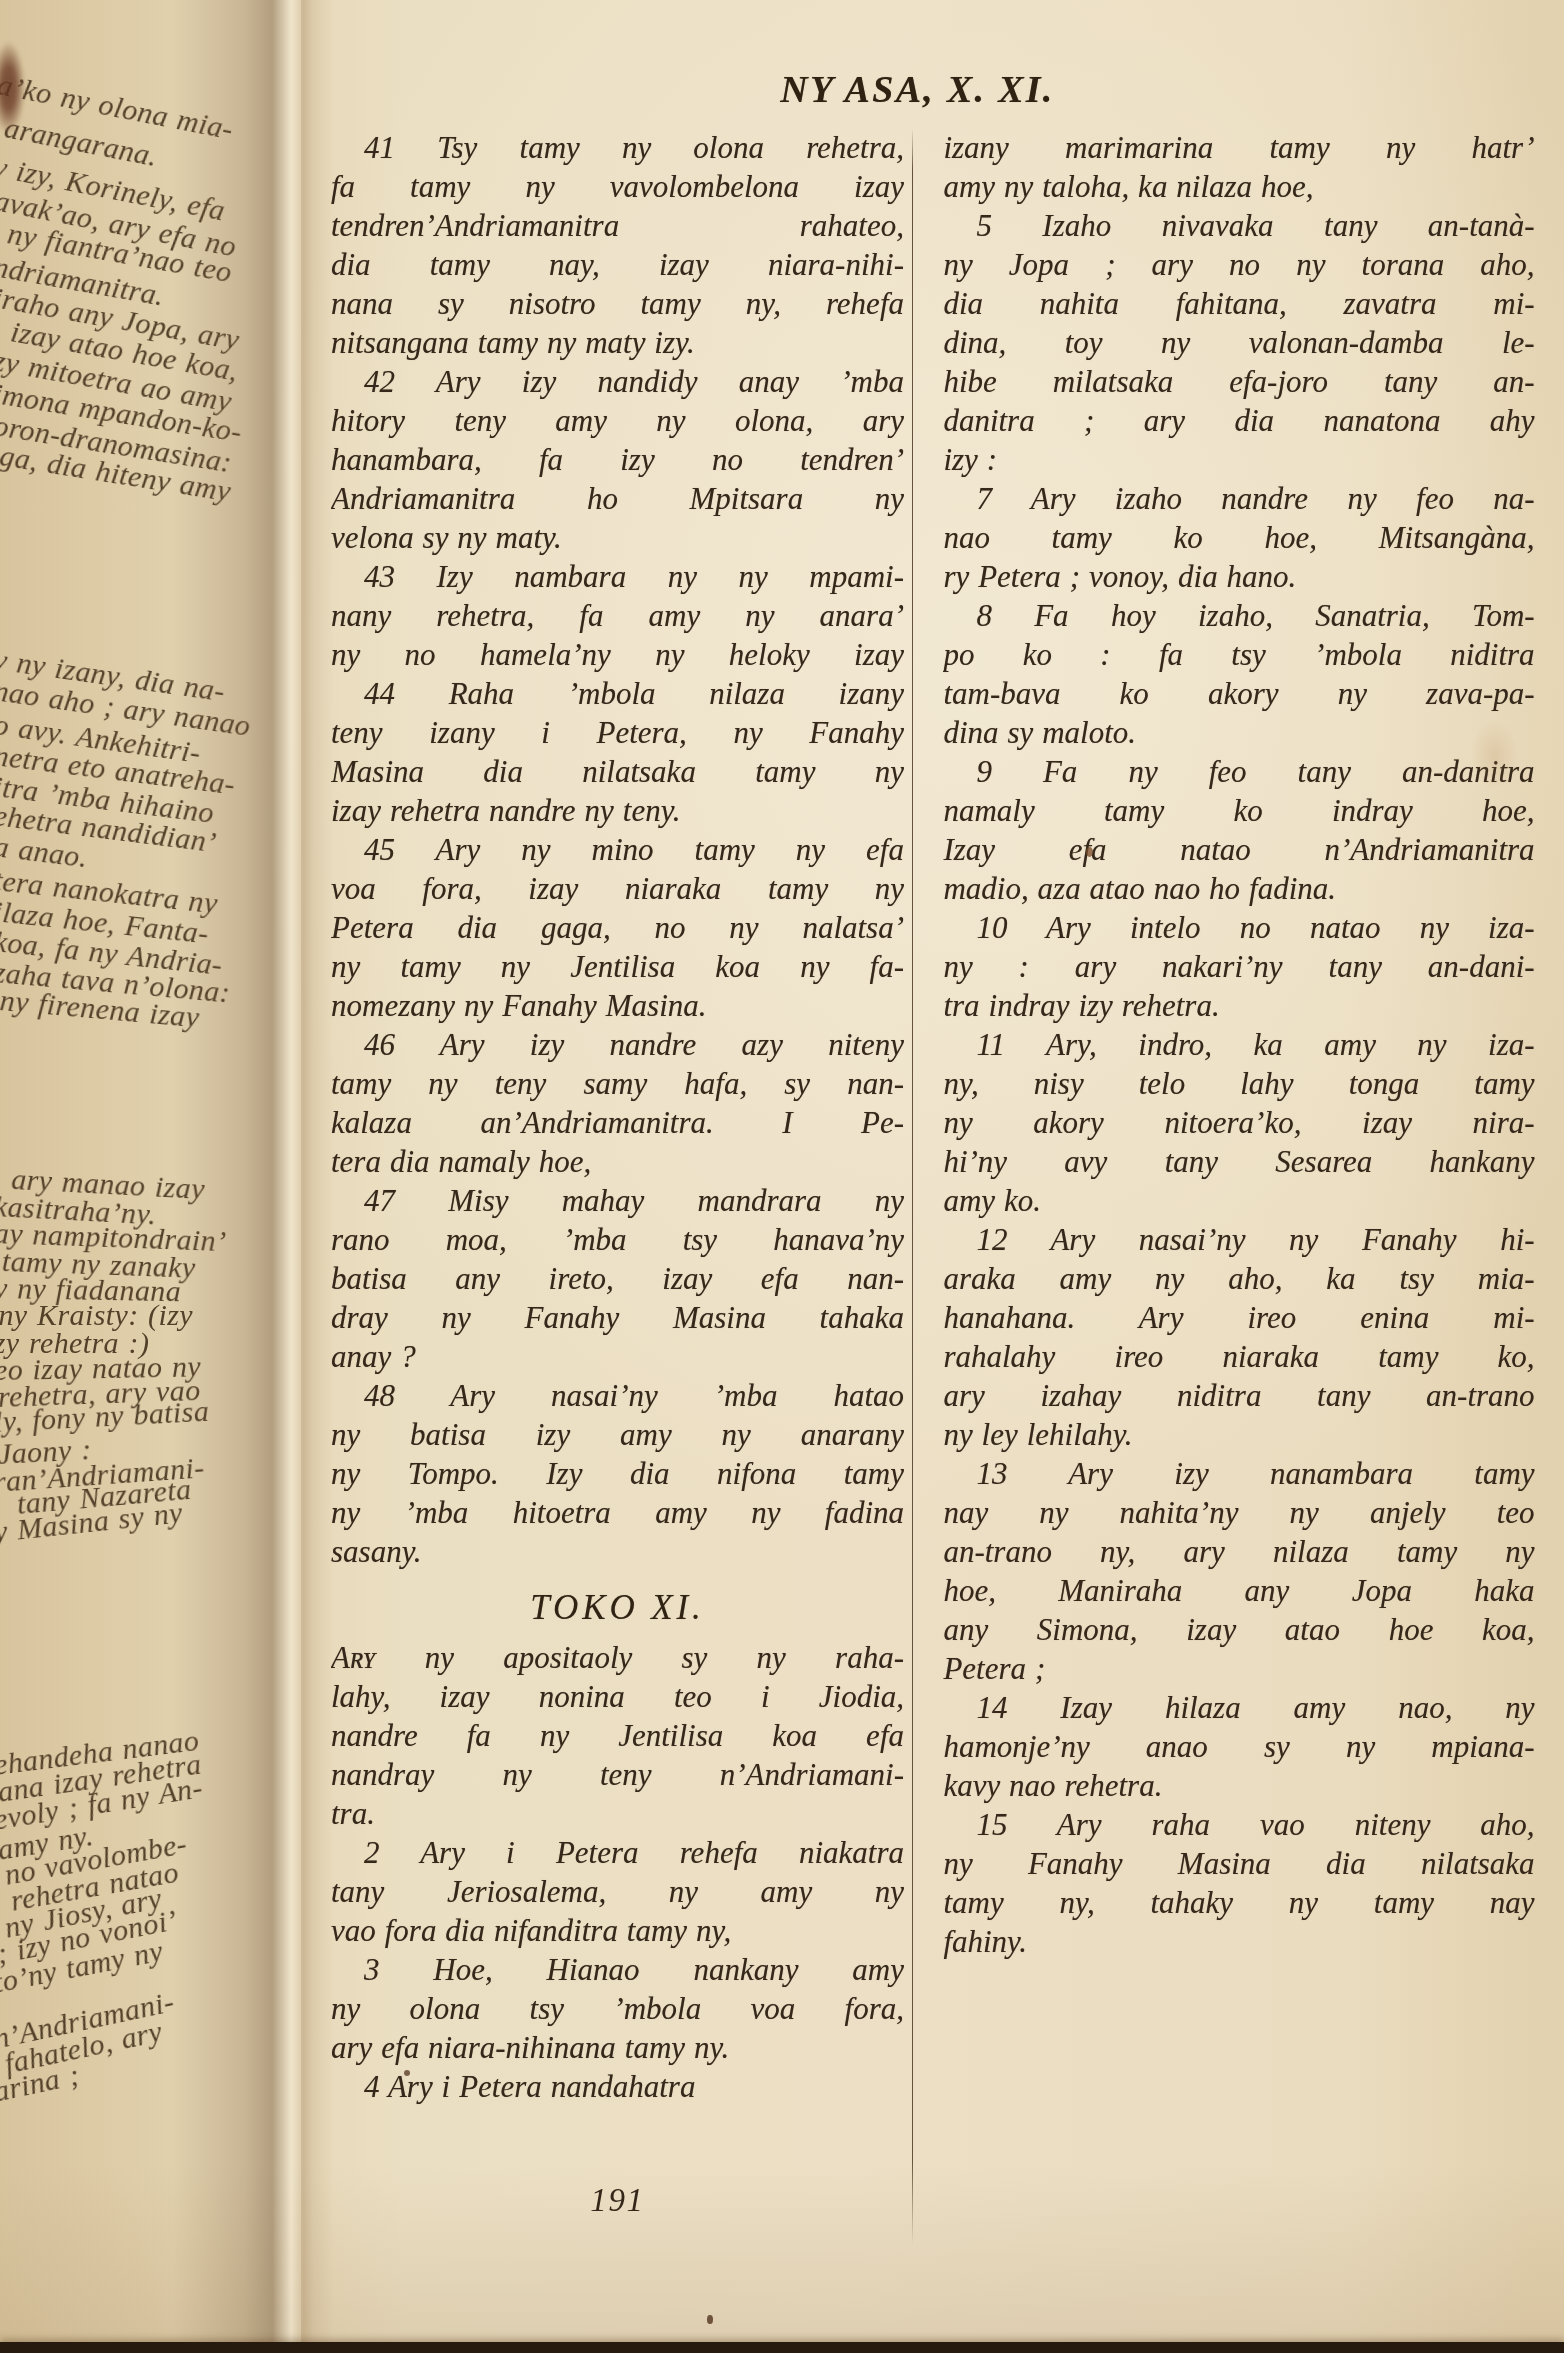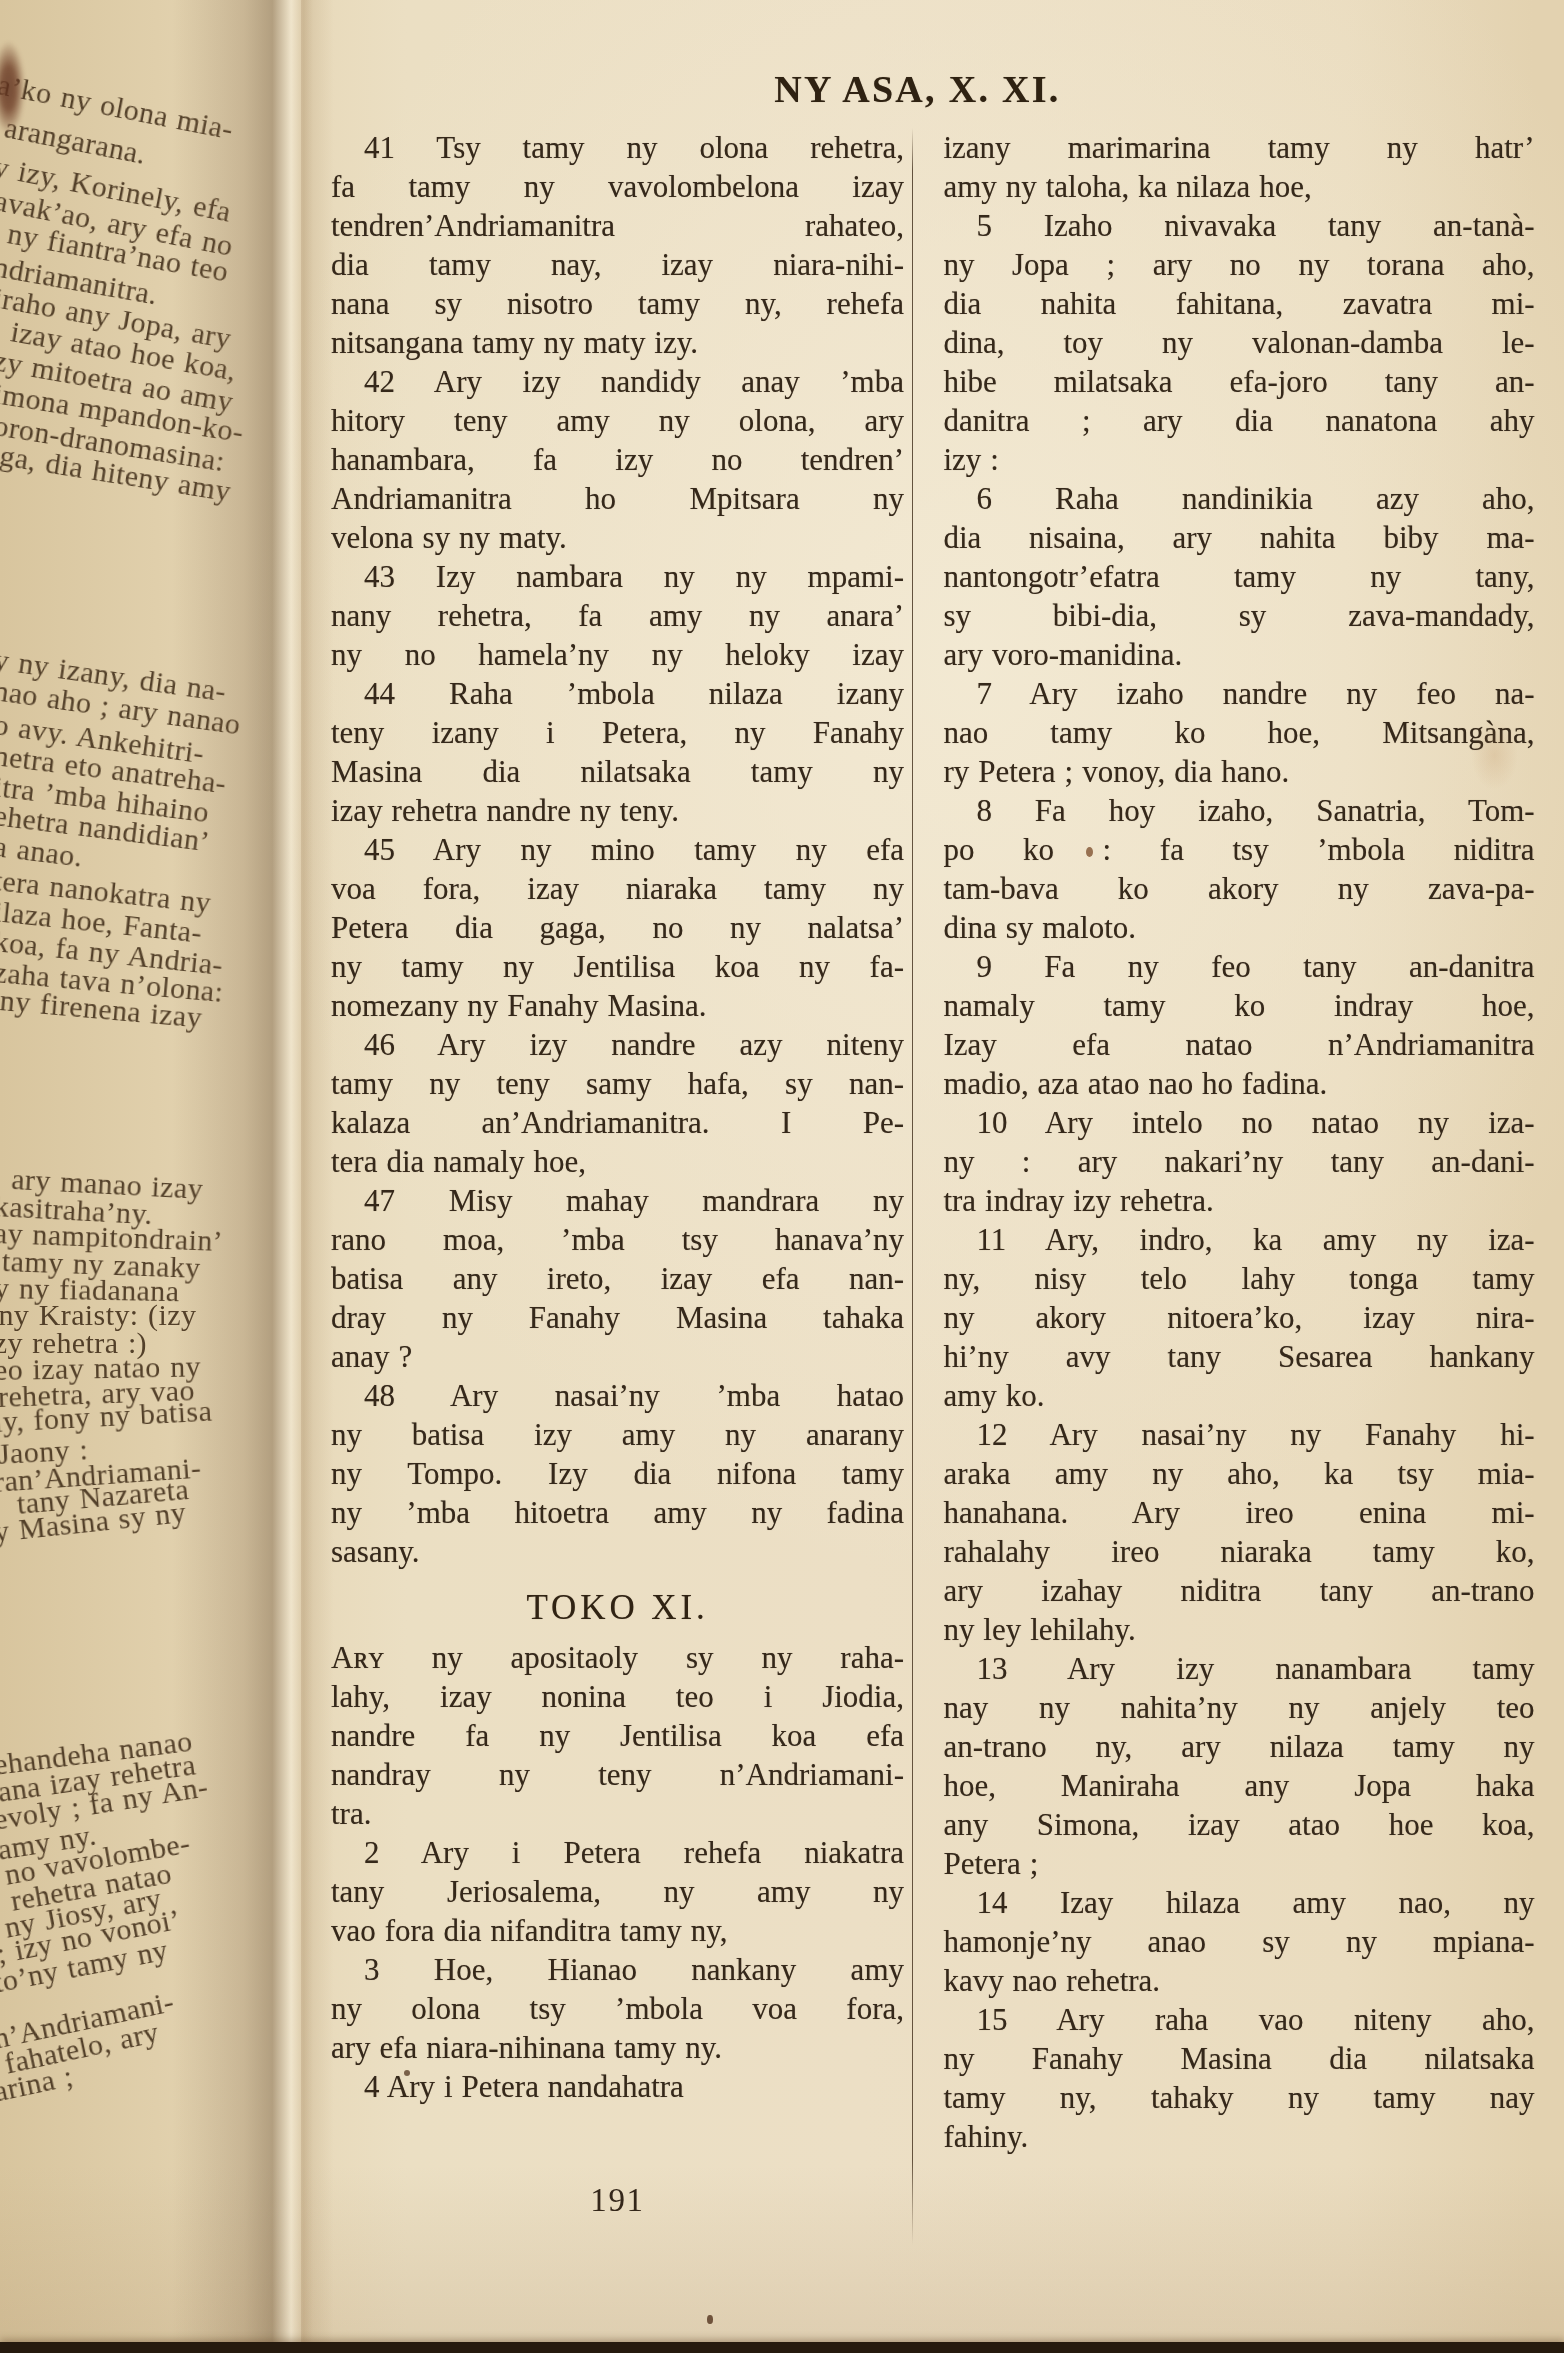--- a/index.html
+++ b/index.html
@@ -3,20 +3,21 @@
 <meta charset="utf-8">
 <style>
   html,body { margin:0; padding:0; background:#1c1208; }
   .scan {
     position:relative; width:1565px; height:2354px; overflow:hidden;
     font-family:"Liberation Serif","DejaVu Serif",serif;
     background:
       radial-gradient(1174px 1487px at 62% 28%, rgba(243,234,212,.9) 0%, rgba(243,234,212,0) 62%),
       linear-gradient(180deg, rgba(0,0,0,0) 92%, rgba(170,140,100,.22) 100%),
       linear-gradient(90deg, #d8c59e 0%, #e0cfab 10%, #e7d8b8 18%, #ebdfc3 26%, #ecdfc5 55%, #eadcbf 86%, #e3d2b0 98%);
+    font-style: italic;
   }
 
   
   .prev-page-strip { position:absolute; left:0; top:0; width:313px; height:100%; }
   .fragments { position:absolute; left:-6.3px; top:0; width:100%; height:100%; }
   .frag {
     position:absolute; white-space:nowrap;
     font-size:30px; color:#4e3b25; letter-spacing:0.4px; word-spacing:1.6px;
     transform-origin:left center; filter:blur(0.3px); opacity:.96;
   }
@@ -231,27 +232,20 @@
           <div class="para">
             <div class="line j">5 Izaho nivavaka tany an-tanà-</div>
             <div class="line j">ny Jopa ; ary no ny torana aho,</div>
             <div class="line j">dia nahita fahitana, zavatra mi-</div>
             <div class="line j">dina, toy ny valonan-damba le-</div>
             <div class="line j">hibe milatsaka efa-joro tany an-</div>
             <div class="line j">danitra ; ary dia nanatona ahy</div>
             <div class="line last">izy :</div>
           </div>
           <div class="para">
-            <div class="line j">6 Raha nandinikia azy aho,</div>
-            <div class="line j">dia nisaina, ary nahita biby ma-</div>
-            <div class="line j">nantongotr’efatra tamy ny tany,</div>
-            <div class="line j">sy bibi-dia, sy zava-mandady,</div>
-            <div class="line last">ary voro-manidina.</div>
-          </div>
-          <div class="para">
             <div class="line j">7 Ary izaho nandre ny feo na-</div>
             <div class="line j">nao tamy ko hoe, Mitsangàna,</div>
             <div class="line last">ry Petera ; vonoy, dia hano.</div>
           </div>
           <div class="para">
             <div class="line j">8 Fa hoy izaho, Sanatria, Tom-</div>
             <div class="line j">po ko :  fa tsy ’mbola niditra</div>
             <div class="line j">tam-bava ko akory ny zava-pa-</div>
             <div class="line last">dina sy maloto.</div>
           </div>

